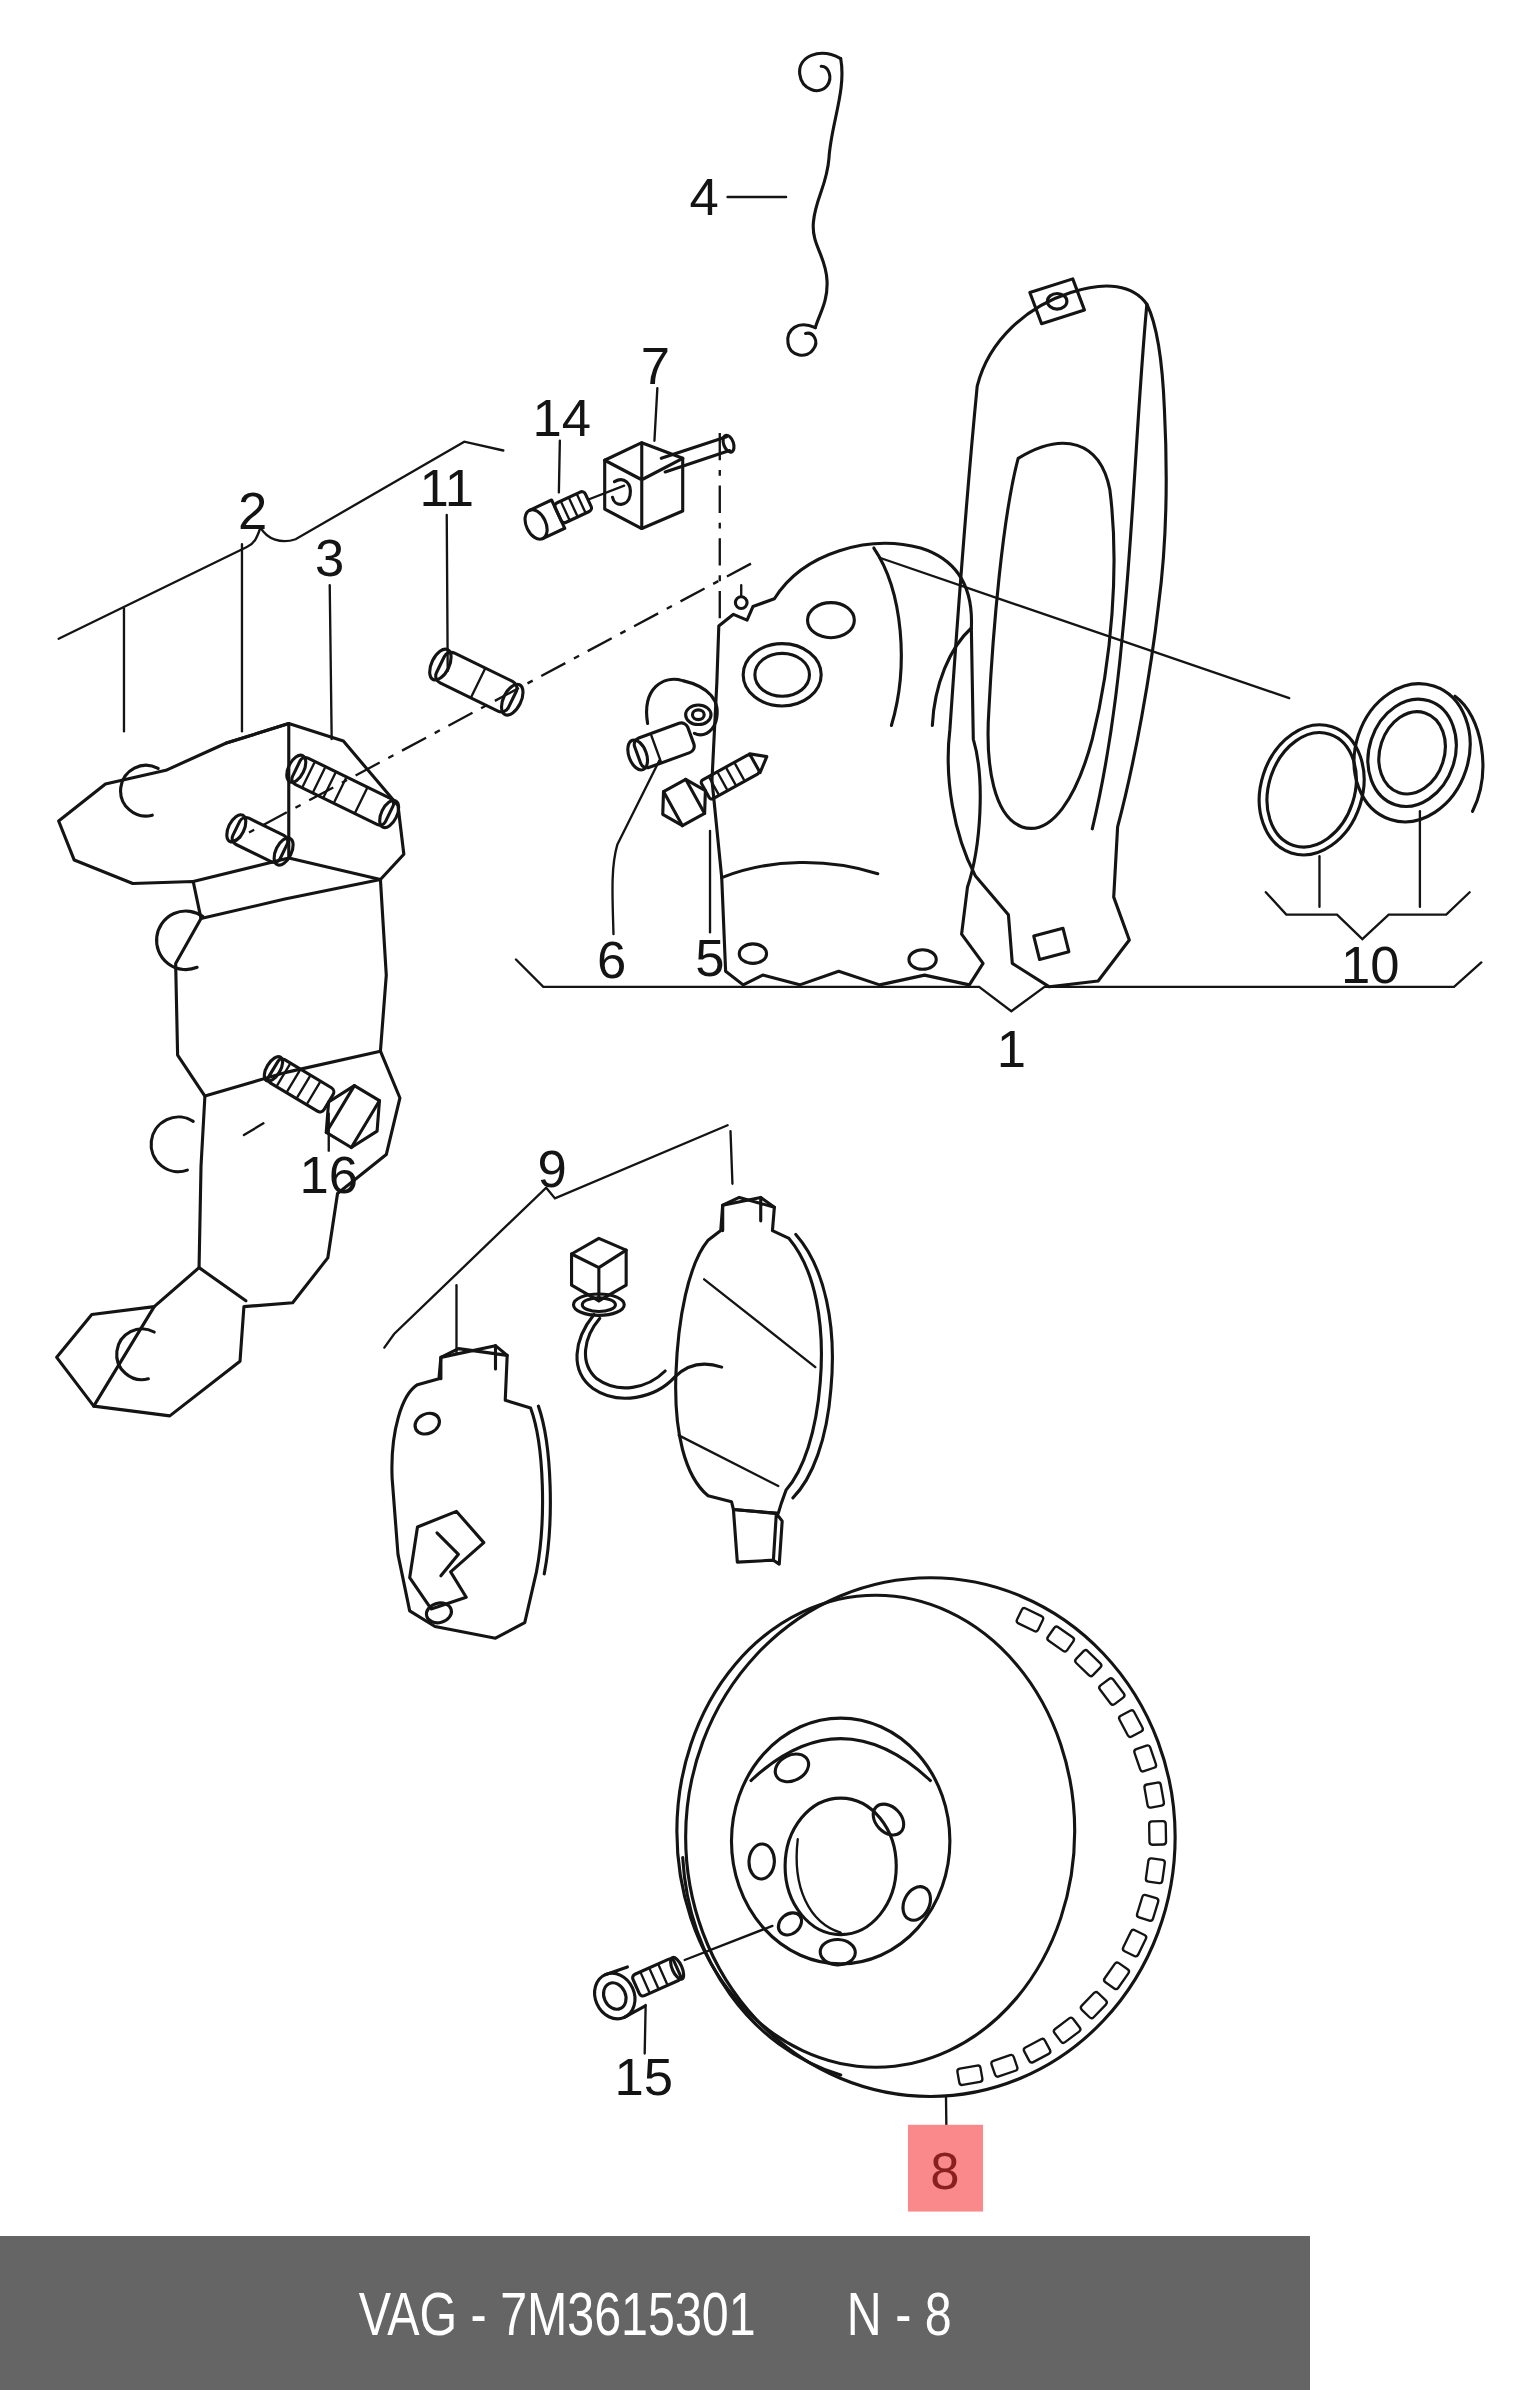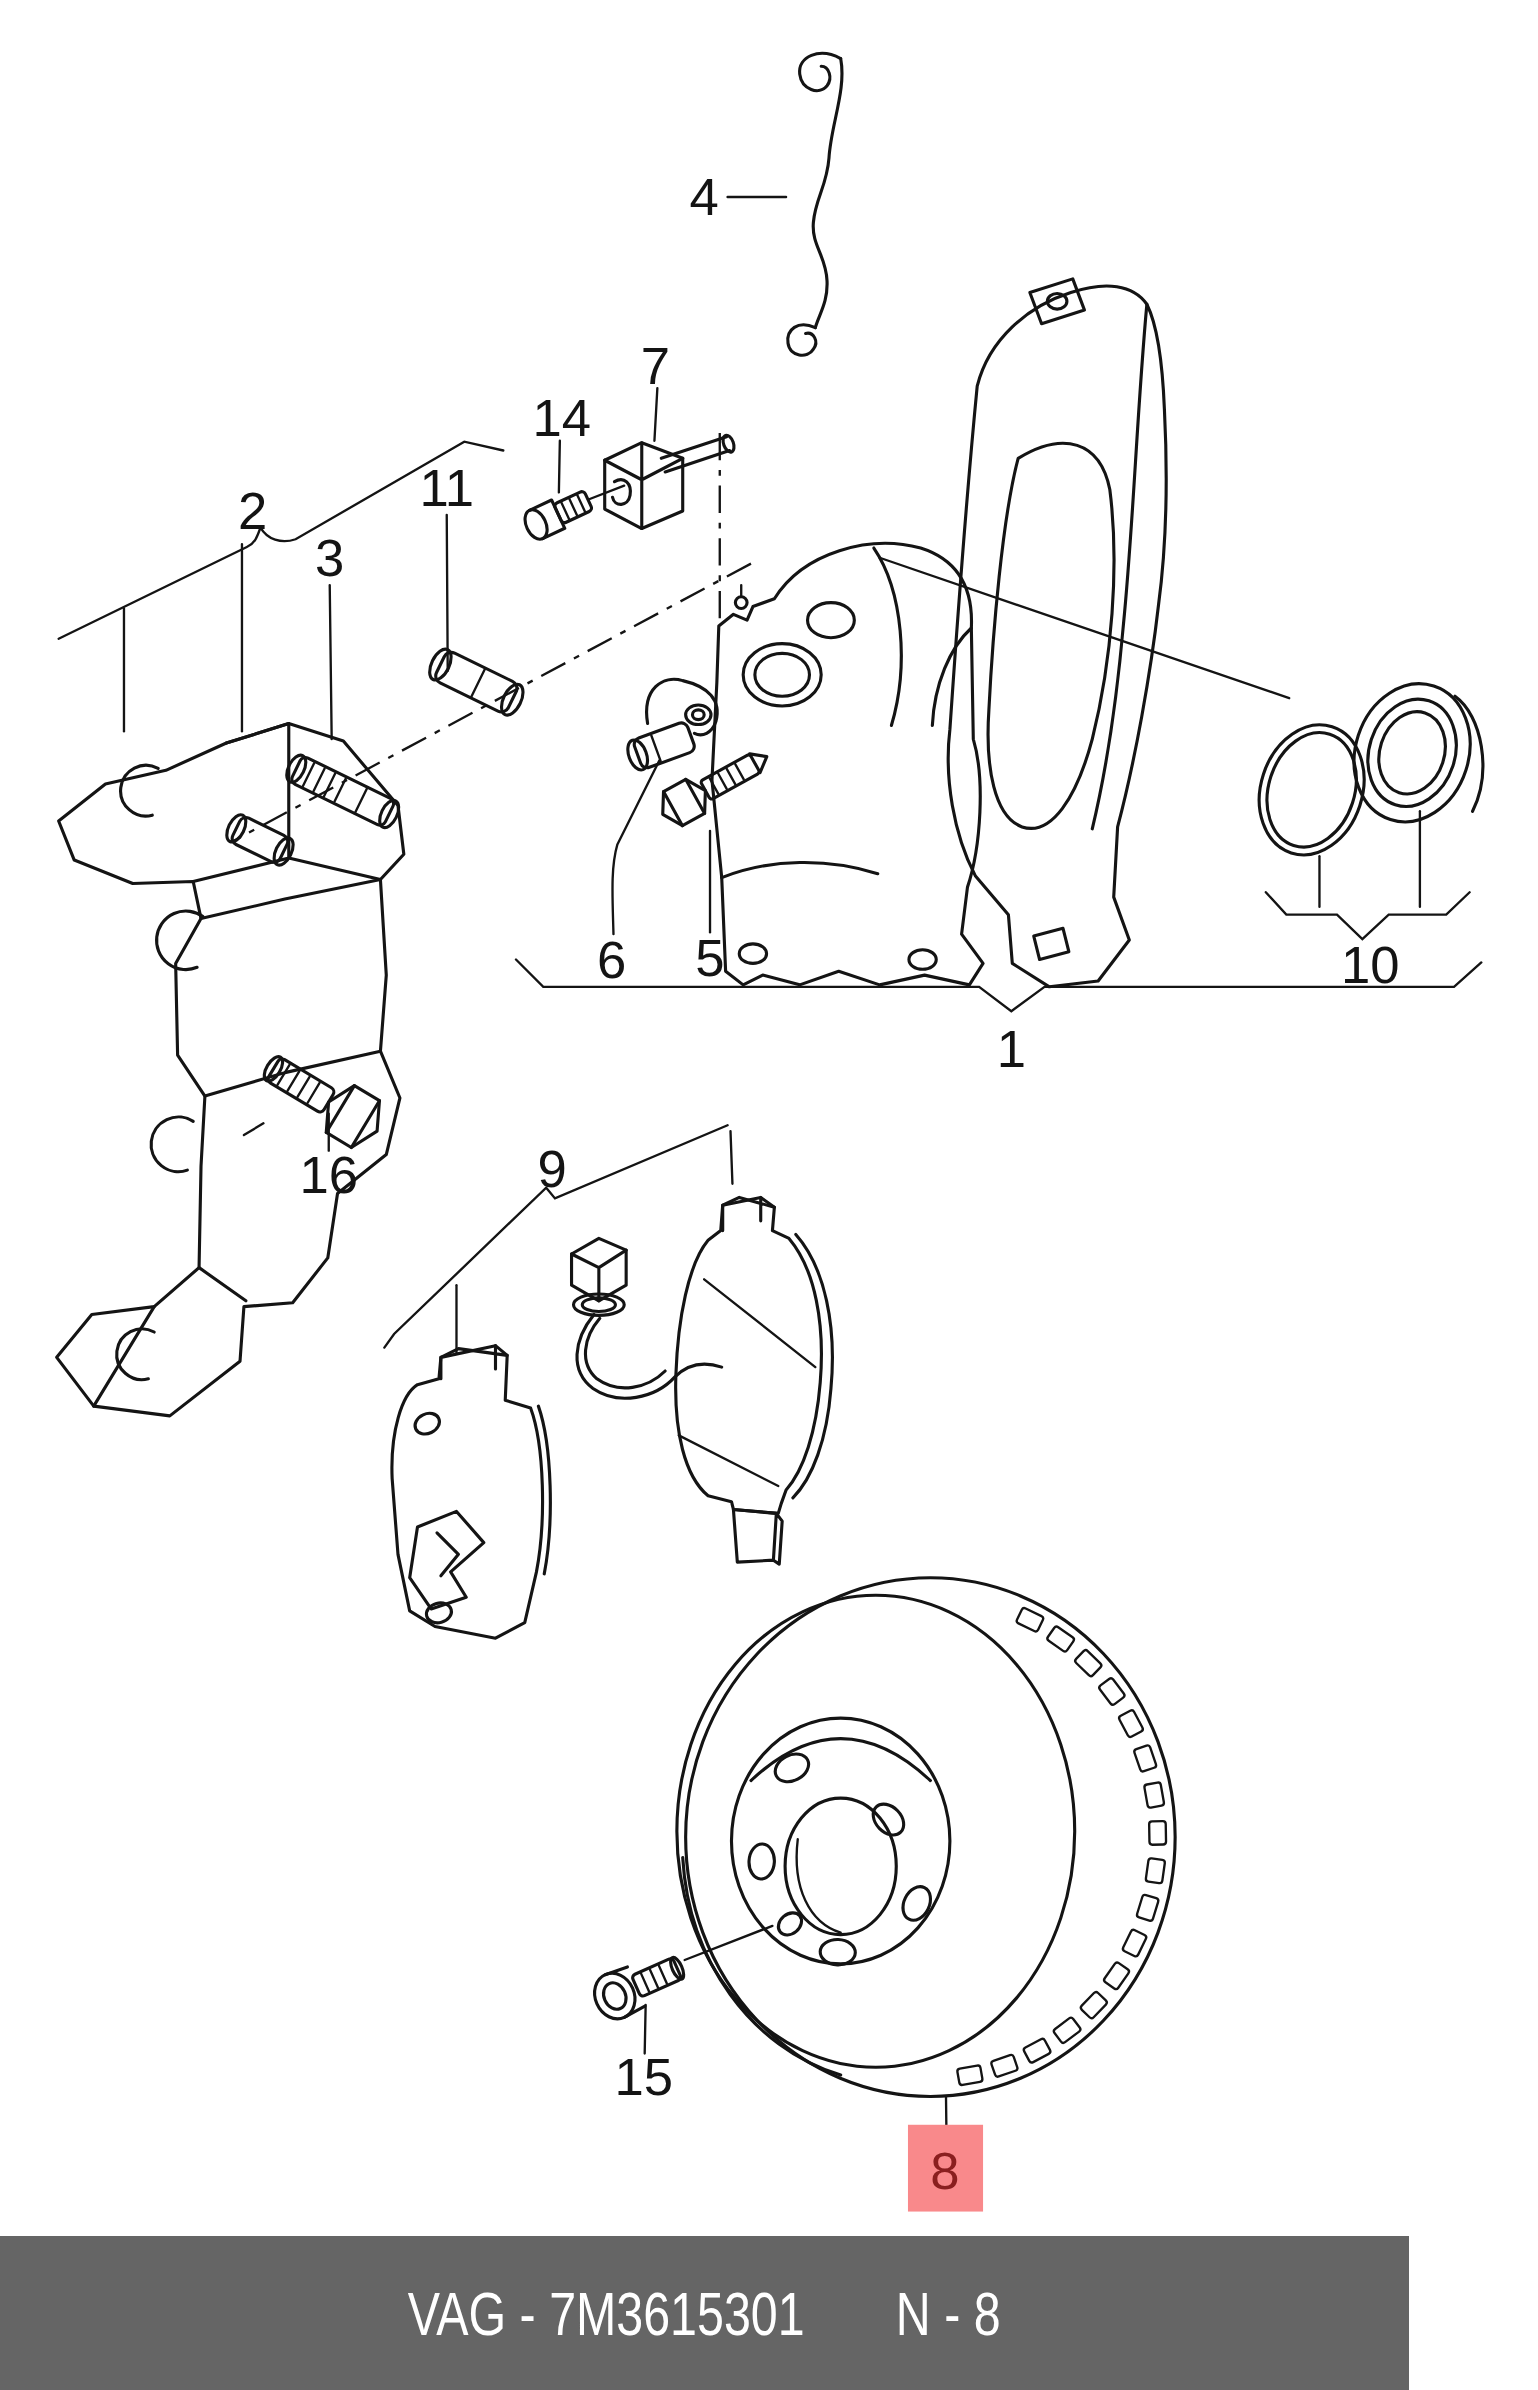--- a/index.html
+++ b/index.html
@@ -4,21 +4,21 @@
 <style>
   html,body{margin:0;padding:0;background:#ffffff;}
   body{width:1539px;height:2390px;position:relative;overflow:hidden;
        font-family:"Liberation Sans",sans-serif;}
   #art{position:absolute;left:0;top:0;}
   .ln{fill:none;stroke:#141414;stroke-width:3.2;stroke-linecap:round;stroke-linejoin:round;}
   .thin{fill:none;stroke:#141414;stroke-width:2.4;stroke-linecap:round;}
   .dash{fill:none;stroke:#141414;stroke-width:2.4;stroke-dasharray:28 10 6 10;}
   .lbl{font-family:"Liberation Sans",sans-serif;font-size:54px;font-weight:400;
        fill:#141414;text-anchor:middle;}
-  #footer-bar{position:absolute;left:0;top:2236px;width:1409px;height:154px;
+  #footer-bar{position:absolute;left:0;top:2236px;width:1310px;height:154px;
        display:flex;align-items:center;justify-content:center;background:#656565;}
   #footer-inner{display:flex;gap:117px;transform:scaleX(0.78);transform-origin:center;
        color:#ffffff;font-size:62px;font-weight:400;white-space:nowrap;}
 </style>
 </head>
 <body>
 
 <svg id="art" width="1539" height="2390" viewBox="0 0 1578 2451" xmlns="http://www.w3.org/2000/svg">
 
   <g>

